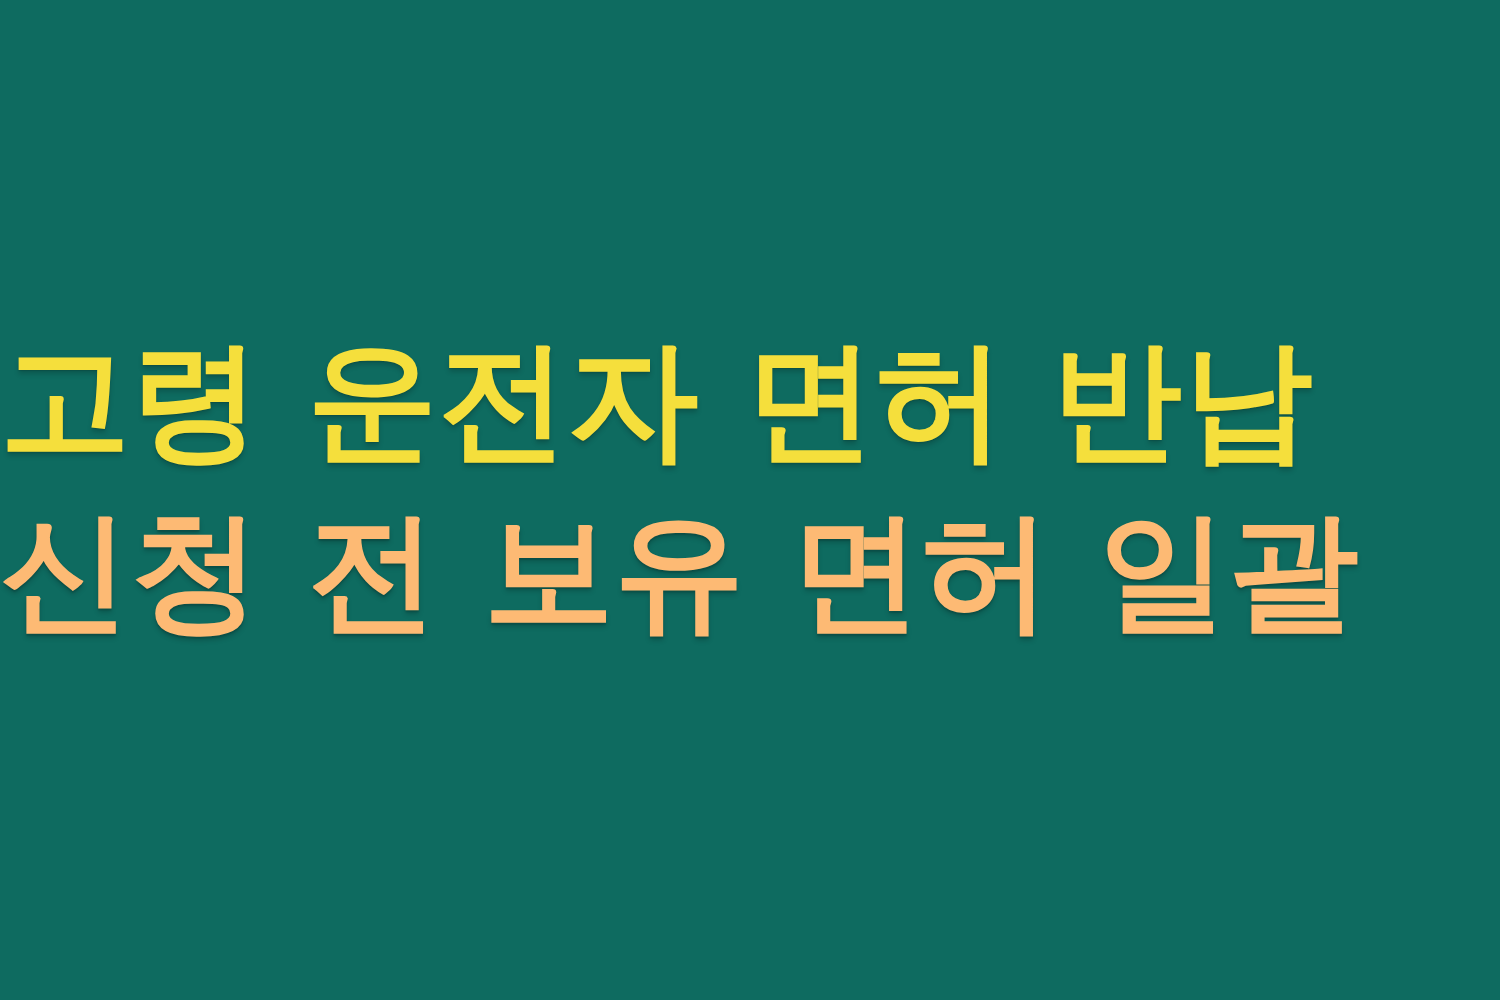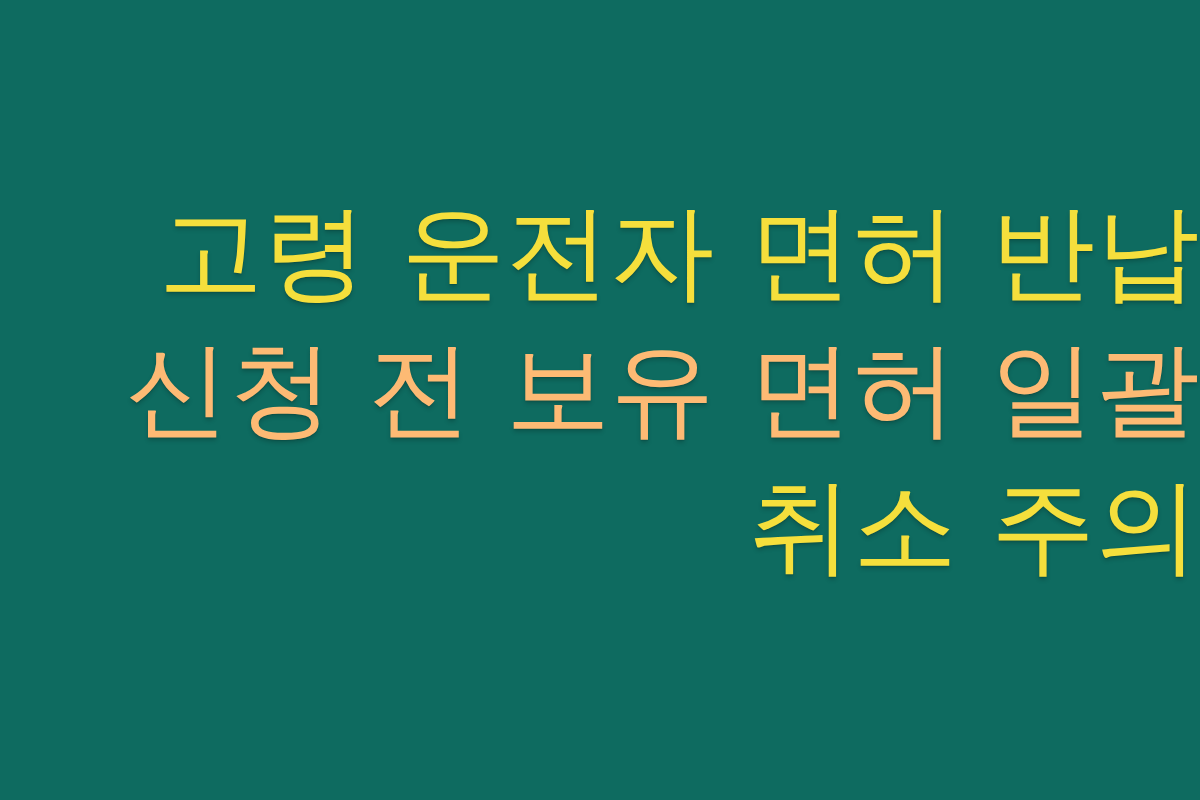--- a/index.html
+++ b/index.html
@@ -35,41 +35,40 @@
     justify-content: center;
     width: 1200px;
     
     margin-top: -22px;
     user-select: none;
   }
 
   .headline-line {
     display: block;
     width: 100%;
-    text-align: right;
+    text-align: left;
     color: #F5DF3C;
     font-family: "DejaVu Sans", "Liberation Sans", sans-serif;
     font-size: 104px;
-    font-weight: 400;
+    font-weight: 700;
     line-height: 137px;
     letter-spacing: 0.5px;
     white-space: pre;
     text-shadow:
       0 3px 4px rgba(0, 0, 0, 0.18),
       0 1px 1px rgba(0, 0, 0, 0.12);
   }
 </style>
 </head>
 <body>
 
 <div id="card" style="background: rgb(14, 107, 96);">
 
   <div id="headline">
 
     <span class="headline-line" style="color: rgb(245, 223, 60); font-size: 104px;">고령 운전자 면허 반납</span>
 
     <span class="headline-line" style="color: #fdba74; font-size: 104px;">신청 전 보유 면허 일괄</span>
 
-    <span class="headline-line" style="color: rgb(245, 223, 60); font-size: 104px;">취소 주의</span>
 
   </div>
 
 </div>
 
 </body></html>

